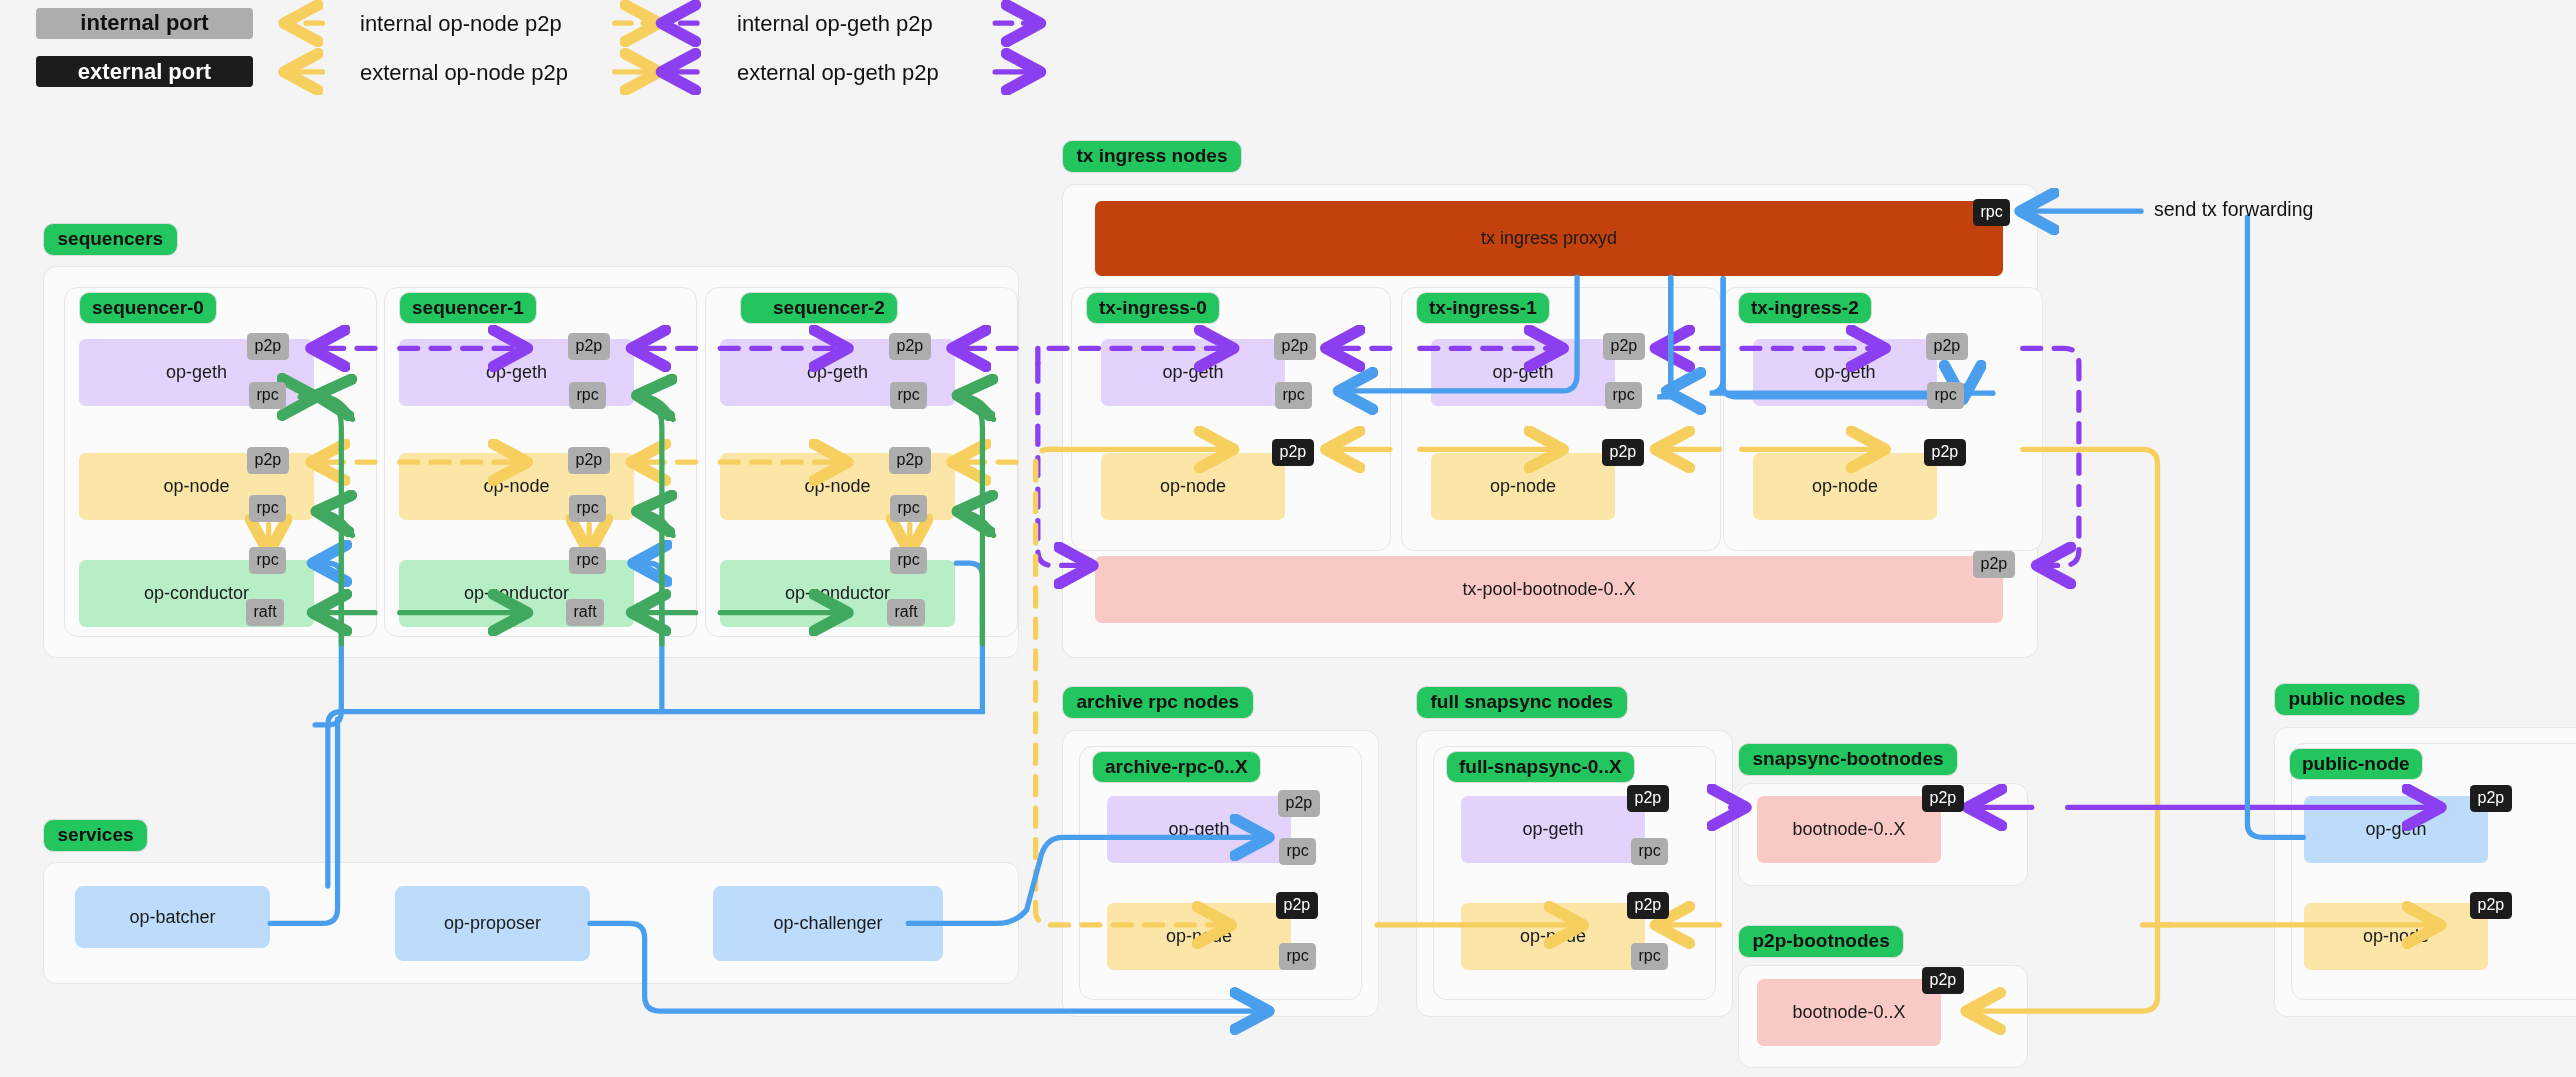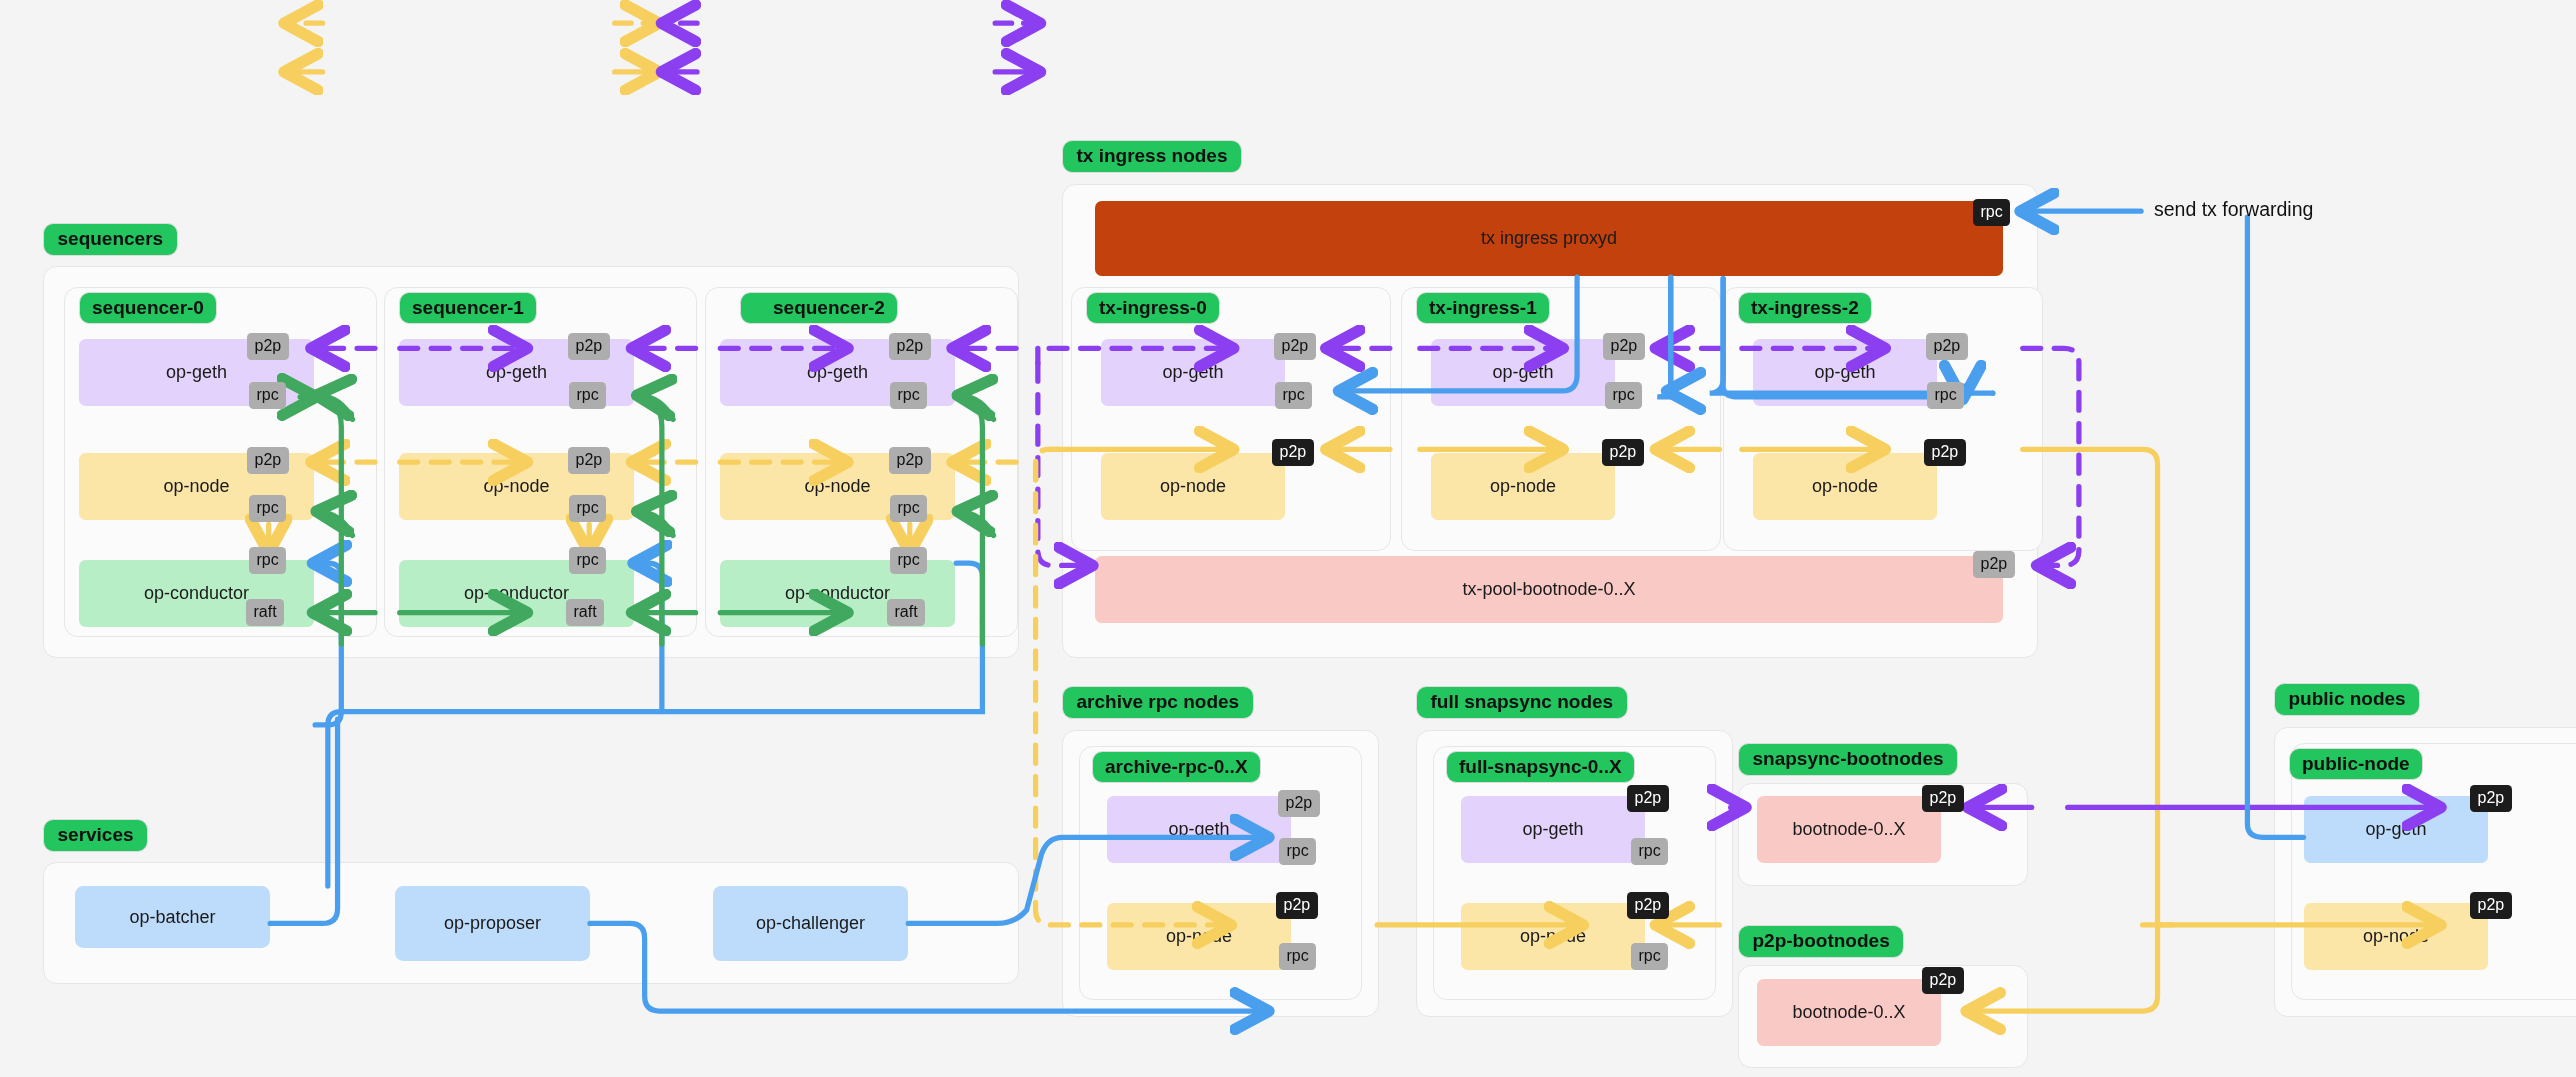--- a/index.html
+++ b/index.html
@@ -40,20 +40,29 @@
   .legbar.ext{background:#1c1c1c;color:#fff;top:56px;}
   .legtext{position:absolute;font-size:22px;white-space:nowrap;}
 
   .lbl{position:absolute;font-size:19.5px;white-space:nowrap;z-index:8;}
 </style>
 </head>
 <body>
 
 <div id="canvas">
 
+  <div id="legend">
+    <div class="legbar int">internal port</div>
+    <div class="legbar ext">external port</div>
+
+    <div class="legtext" style="left:360px;top:11.2px;">internal op-node p2p</div>
+    <div class="legtext" style="left:737px;top:11.2px;">internal op-geth p2p</div>
+    <div class="legtext" style="left:360px;top:60px;">external op-node p2p</div>
+    <div class="legtext" style="left:737px;top:60px;">external op-geth p2p</div>
+  </div>
 
   <div class="tag" style="left:43px;top:223px;">sequencers</div>
   <div class="grp" style="left:43px;top:266px;width:974px;height:390px;"></div>
 
   <div class="grp" style="left:64px;top:287px;width:311px;height:348px;"></div>
   <div class="tag sub" style="left:79px;top:292px;">sequencer-0</div>
 
   <div class="grp" style="left:384px;top:287px;width:311px;height:348px;"></div>
   <div class="tag sub" style="left:399px;top:292px;">sequencer-1</div>
 
@@ -167,21 +176,21 @@
   <div class="tag sub" style="left:2289px;top:748px;">public-node</div>
   <div class="box pubgeth" style="left:2304px;top:796px;width:184px;height:67px;">op-geth</div>
   <div class="port ext" style="left:2470px;top:785px;">p2p</div>
   <div class="box node" style="left:2304px;top:903px;width:184px;height:67px;">op-node</div>
   <div class="port ext" style="left:2470px;top:892px;">p2p</div>
 
   <div class="tag" style="left:43px;top:819px;">services</div>
   <div class="grp" style="left:43px;top:862px;width:974px;height:120px;"></div>
   <div class="box svc" style="left:75px;top:886px;width:195px;height:62px;">op-batcher</div>
   <div class="box svc" style="left:395px;top:886px;width:195px;height:75px;">op-proposer</div>
-  <div class="box svc" style="left:713px;top:886px;width:195px;height:75px;border-radius:8px;">op-challenger</div>
+  <div class="box svc" style="left:713px;top:886px;width:230px;height:75px;border-radius:8px;">op-challenger</div>
 
   <div class="lbl" style="left:2154px;top:198px;">send tx forwarding</div>
 
   <svg id="wires" viewBox="0 0 3438 1438">
     <defs>
       <marker id="ay" markerWidth="9" markerHeight="9" refX="7" refY="4.5" orient="auto">
         <path d="M1,1 L7.5,4.5 L1,8" fill="none" stroke="#f7cf5e" stroke-width="2.2" stroke-linecap="round" stroke-linejoin="round"></path>
       </marker>
       <marker id="ap" markerWidth="9" markerHeight="9" refX="7" refY="4.5" orient="auto">
         <path d="M1,1 L7.5,4.5 L1,8" fill="none" stroke="#8b3ff0" stroke-width="2.2" stroke-linecap="round" stroke-linejoin="round"></path>

